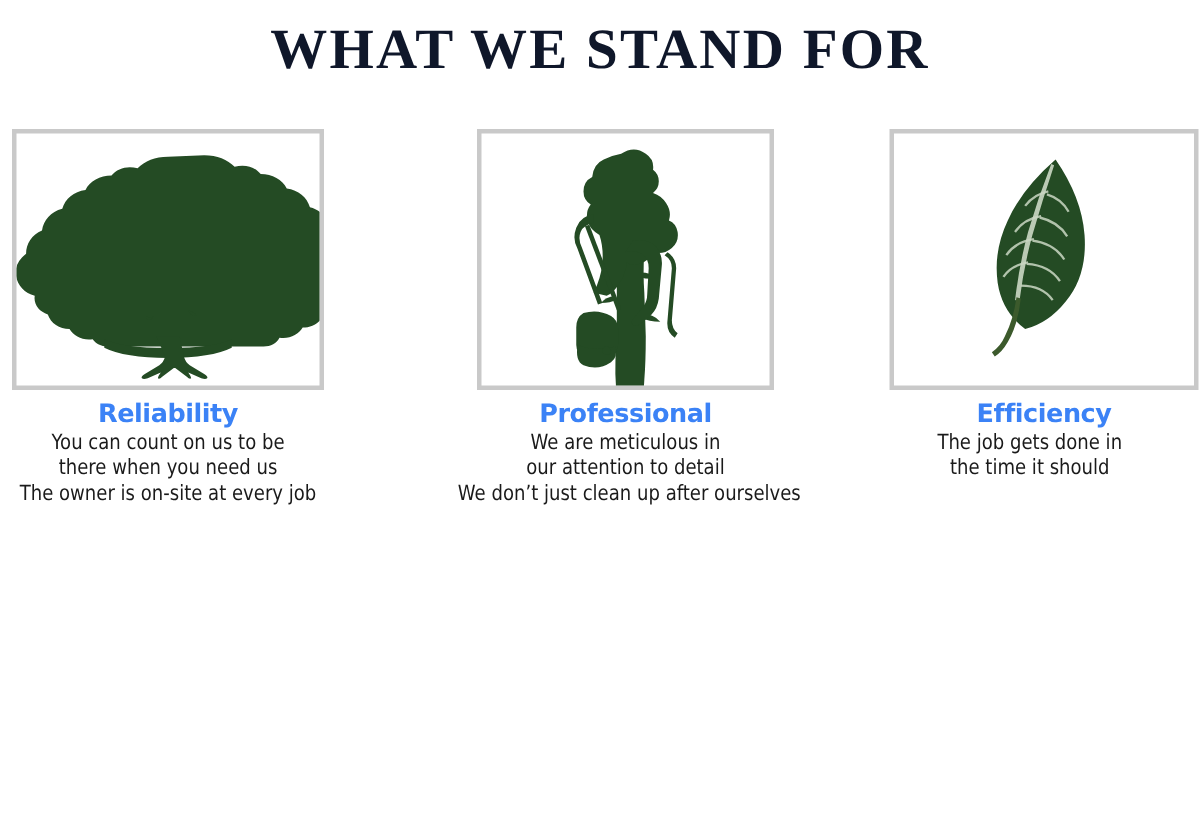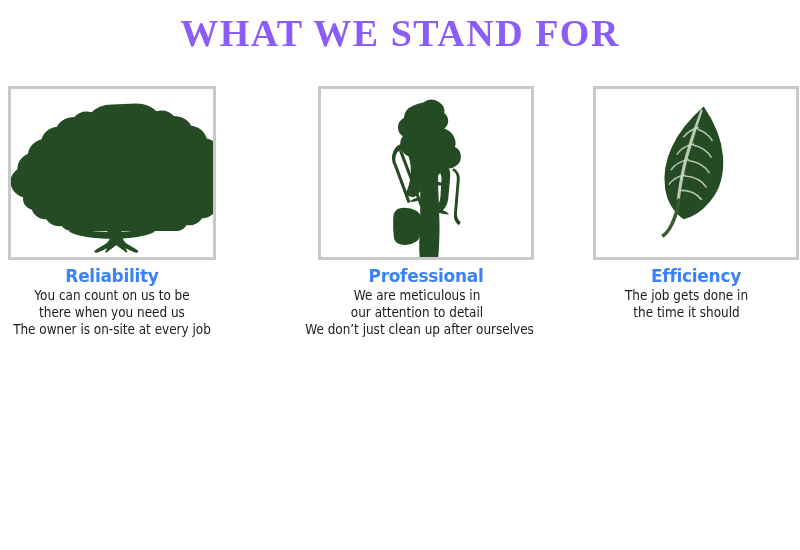--- a/index.html
+++ b/index.html
@@ -19,39 +19,39 @@
   .page-title {
     position: absolute;
     top: 10px;
     left: 0;
     width: 800px;
     text-align: center;
     font-family: "Liberation Serif", serif;
     font-weight: bold;
     font-size: 38px;
     letter-spacing: 1.5px;
-    color: #8b5cf6;
+    color: #0f172a;
     line-height: 46px;
     white-space: nowrap;
   }
 
   
   .columns {
     position: absolute;
     top: 86px;
     left: 0;
     width: 800px;
     height: 300px;
   }
   .column {
     position: absolute;
     top: 0;
   }
   .col-1 { left: 8px;   width: 208px; }
-  .col-2 { left: 318px; width: 216px; }
+  .col-2 { left: 318px; width: 198px; }
   .col-3 { left: 593px; width: 206px; }
 
   
   .img-frame {
     box-sizing: border-box;
     border: 3px solid #c9c9c9;
     background: #ffffff;
     width: 100%;
     display: block;
     position: relative;

